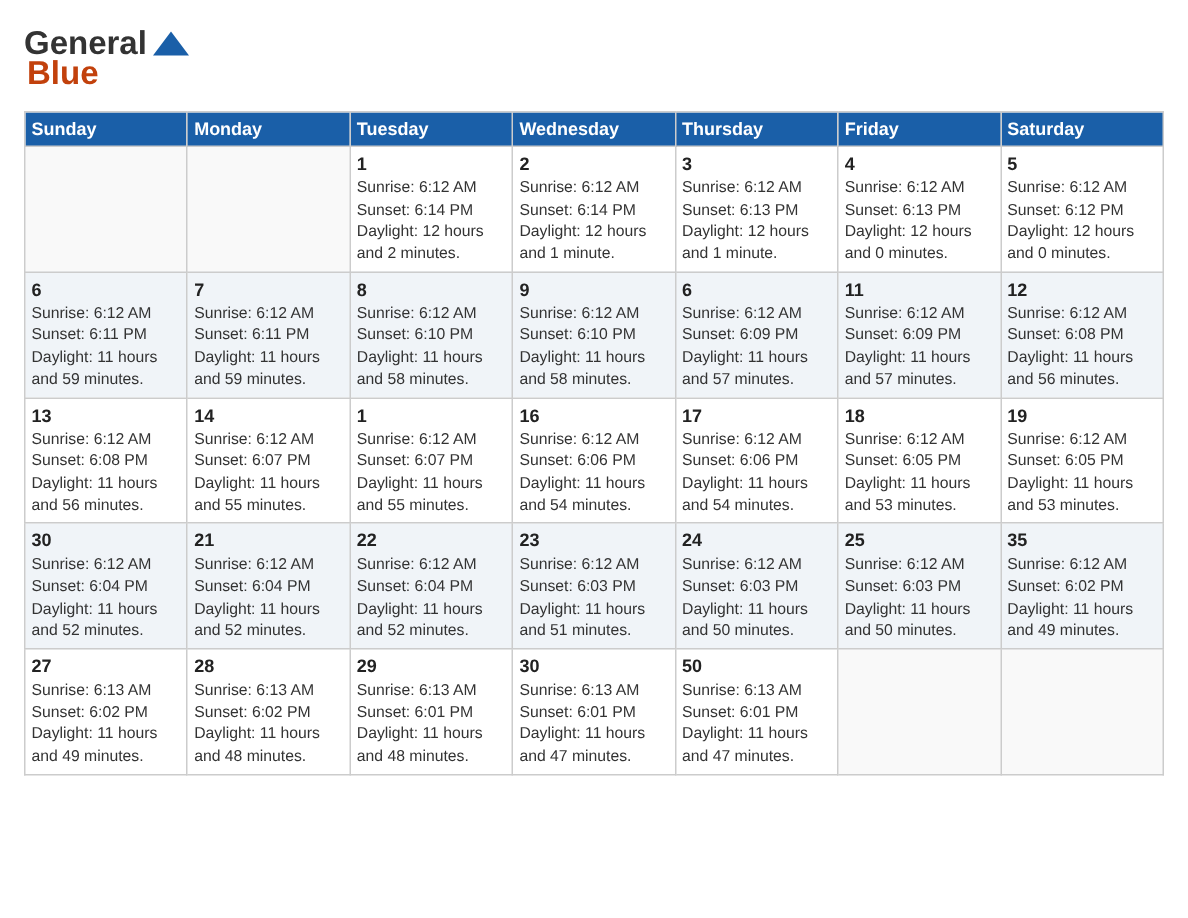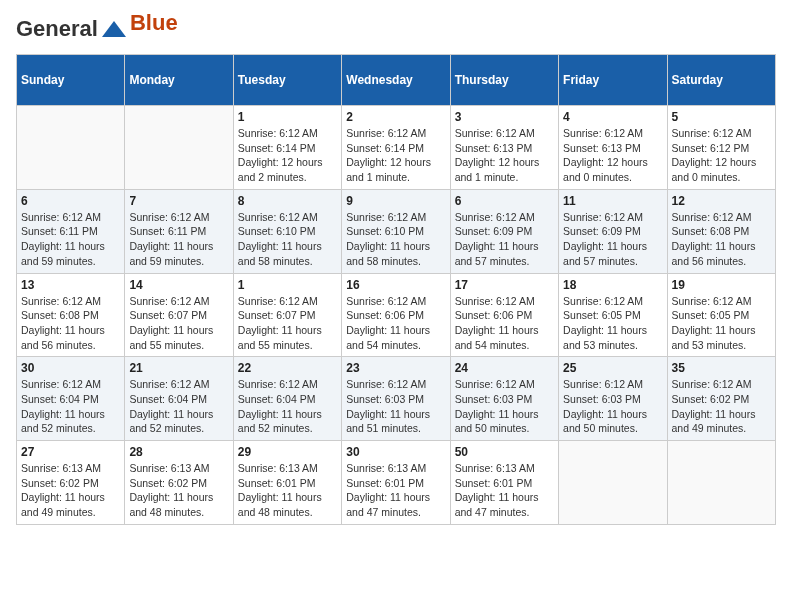--- a/index.html
+++ b/index.html
@@ -11,20 +11,21 @@
       padding: 16px;
     }
     .header {
       display: flex;
       justify-content: space-between;
       align-items: flex-start;
       margin-bottom: 12px;
     }
     .logo {
       display: flex;
+      flex-direction: column;
       align-items: flex-start;
     }
     .title-block {
       text-align: right;
     }
     .month-title {
       font-size: 36px;
       font-weight: bold;
       color: #333;
     }
@@ -33,21 +34,21 @@
       color: #555;
     }
     .calendar {
       width: 100%;
       border-collapse: collapse;
       font-size: 11px;
     }
     .calendar th {
       background-color: #1a5fa8;
       color: #fff;
-      padding: 18px 4px;
+      padding: 4px 4px;
       text-align: left;
       font-size: 12px;
       border: 1px solid #ccc;
     }
     .calendar td {
       border: 1px solid #ccc;
       vertical-align: top;
       padding: 4px;
       width: calc(100% / 7);
       min-height: 80px;

